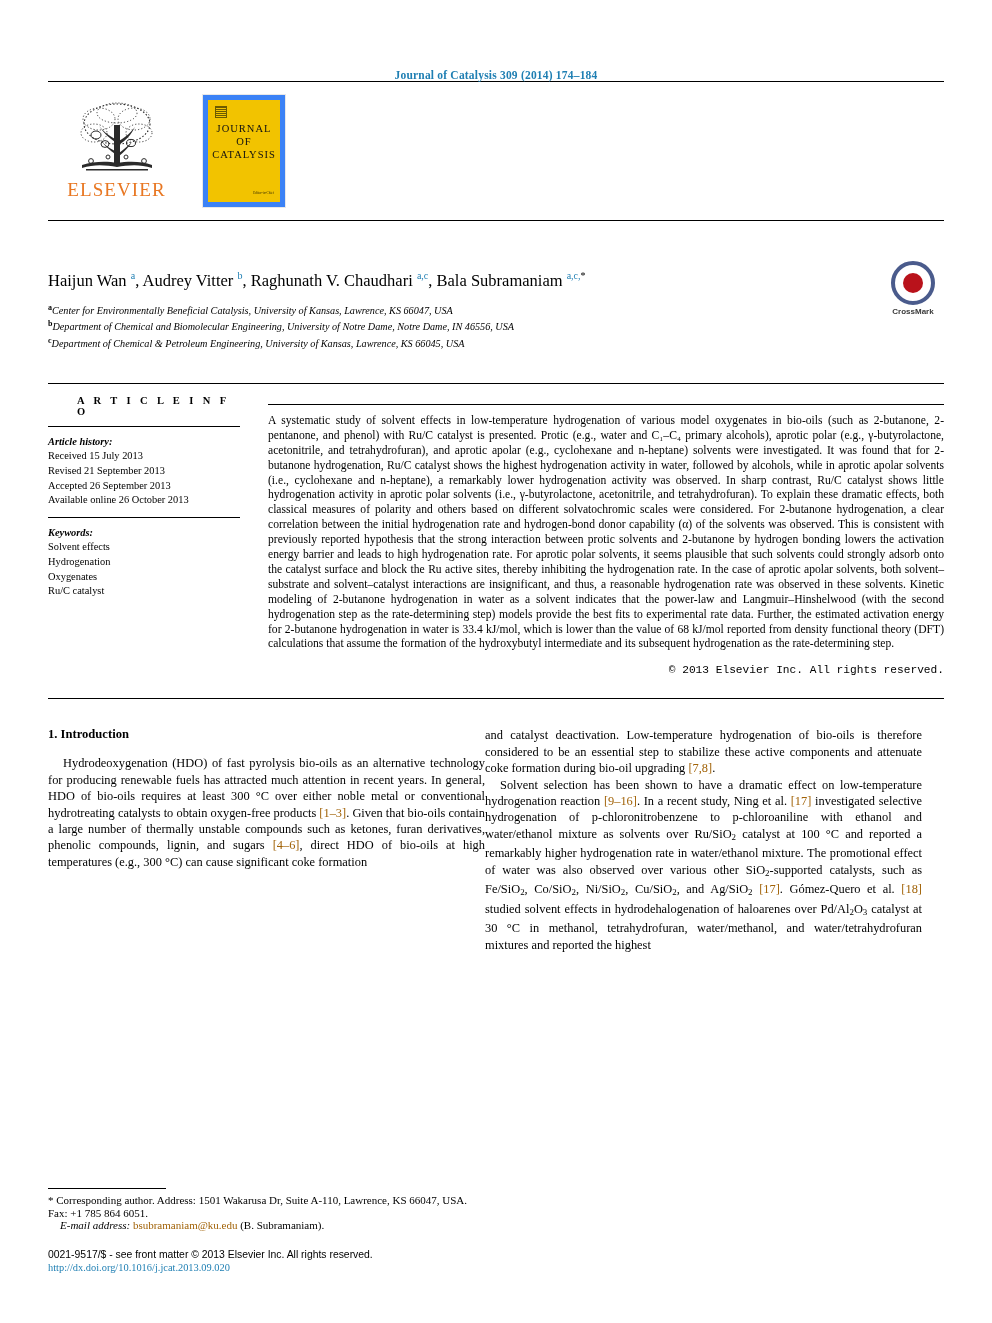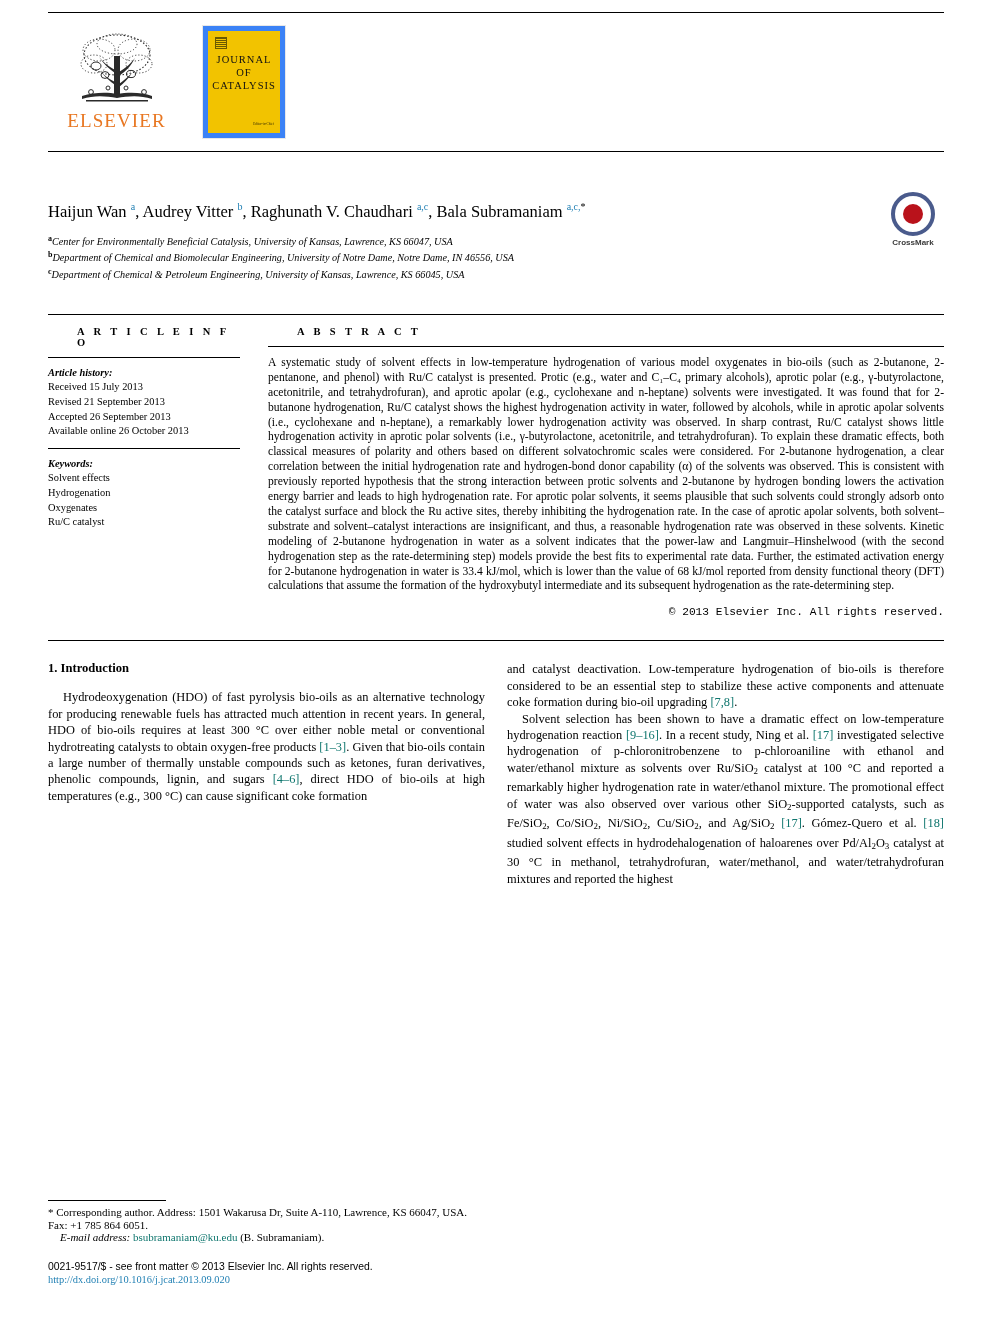--- a/index.html
+++ b/index.html
@@ -217,40 +217,39 @@
   .abs-copy {
     font-family: Liberation Mono, monospace;
     font-size: 11.2px;
     text-align: right;
     margin-top: 12px;
   }
 
   
   .body-rule { border-top: 1.4px solid #000; margin-top: 22px; }
   .body-cols {
-    margin-top: 20px;
-    display: flex;
-    gap: 22px;
+    margin-top: 28px;
+    display: flex;
   }
   .bcol { width: 437px; }
   .sec-title {
     font-family: "Liberation Serif", serif;
     font-weight: bold;
     font-size: 12.6px;
     margin: 0 0 13px 0;
   }
   .para {
     font-family: "Liberation Serif", serif;
     font-size: 12.4px;
     line-height: 16.4px;
     text-align: justify;
     margin: 0;
   }
   .para + .para { text-indent: 15px; }
-  .lnk { color: #0f766e; }
+  .lnk { color: #a16207; }
 
   
   .footnote-area {
     position: absolute;
     left: 48px;
     bottom: 48px;
     width: 437px;
   }
   .fn-rule { border-top: 1px solid #000; width: 118px; margin-bottom: 5px; }
   .fn {
@@ -272,20 +271,21 @@
     line-height: 13.6px;
     color: #1f7fb3;
   }
   sub { font-size: .72em; vertical-align: -.24em; }
 </style>
 </head>
 <body>
 
 <div class="page">
 
+  <div class="running-head">Journal of Catalysis 309 (2014) 174–184</div>
 
   <div class="masthead">
 
     <div class="elsevier-logo">
       <span>
         <svg class="tree-svg" width="86" height="78" viewBox="0 0 86 78">
           <g fill="#2b2b2b">
             <ellipse cx="43" cy="25" rx="33" ry="20" fill="none" stroke="#2b2b2b" stroke-width="1.1" stroke-dasharray="1.5 2"></ellipse>
             <ellipse cx="25" cy="20" rx="16" ry="11" fill="none" stroke="#2b2b2b" stroke-width=".9" stroke-dasharray="1.2 2"></ellipse>
             <ellipse cx="60" cy="20" rx="16" ry="11" fill="none" stroke="#2b2b2b" stroke-width=".9" stroke-dasharray="1.2 2"></ellipse>
@@ -356,21 +356,20 @@
         <div class="rule"></div>
         <div class="info-sub">Keywords:</div>
         <div class="info-line">Solvent effects</div>
         <div class="info-line">Hydrogenation</div>
         <div class="info-line">Oxygenates</div>
         <div class="info-line">Ru/C catalyst</div>
       </div>
     </div>
 
     <div class="col-abstract">
-      <div class="sec-head">A B S T R A C T</div>
       <div class="abs-rule"></div>
       <div class="abs-text">A systematic study of solvent effects in low-temperature hydrogenation of various model oxygenates in bio-oils (such as 2-butanone, 2-pentanone, and phenol) with Ru/C catalyst is presented. Protic (e.g., water and C₁–C₄ primary alcohols), aprotic polar (e.g., γ-butyrolactone, acetonitrile, and tetrahydrofuran), and aprotic apolar (e.g., cyclohexane and n-heptane) solvents were investigated. It was found that for 2-butanone hydrogenation, Ru/C catalyst shows the highest hydrogenation activity in water, followed by alcohols, while in aprotic apolar solvents (i.e., cyclohexane and n-heptane), a remarkably lower hydrogenation activity was observed. In sharp contrast, Ru/C catalyst shows little hydrogenation activity in aprotic polar solvents (i.e., γ-butyrolactone, acetonitrile, and tetrahydrofuran). To explain these dramatic effects, both classical measures of polarity and others based on different solvatochromic scales were considered. For 2-butanone hydrogenation, a clear correlation between the initial hydrogenation rate and hydrogen-bond donor capability (α) of the solvents was observed. This is consistent with previously reported hypothesis that the strong interaction between protic solvents and 2-butanone by hydrogen bonding lowers the activation energy barrier and leads to high hydrogenation rate. For aprotic polar solvents, it seems plausible that such solvents could strongly adsorb onto the catalyst surface and block the Ru active sites, thereby inhibiting the hydrogenation rate. In the case of aprotic apolar solvents, both solvent–substrate and solvent–catalyst interactions are insignificant, and thus, a reasonable hydrogenation rate was observed in these solvents. Kinetic modeling of 2-butanone hydrogenation in water as a solvent indicates that the power-law and Langmuir–Hinshelwood (with the second hydrogenation step as the rate-determining step) models provide the best fits to experimental rate data. Further, the estimated activation energy for 2-butanone hydrogenation in water is 33.4 kJ/mol, which is lower than the value of 68 kJ/mol reported from density functional theory (DFT) calculations that assume the formation of the hydroxybutyl intermediate and its subsequent hydrogenation as the rate-determining step.</div>
       <div class="abs-copy">© 2013 Elsevier Inc. All rights reserved.</div>
     </div>
   </div>
 
   <div class="body-rule"></div>
 
   <div class="body-cols">
     <div class="bcol">

